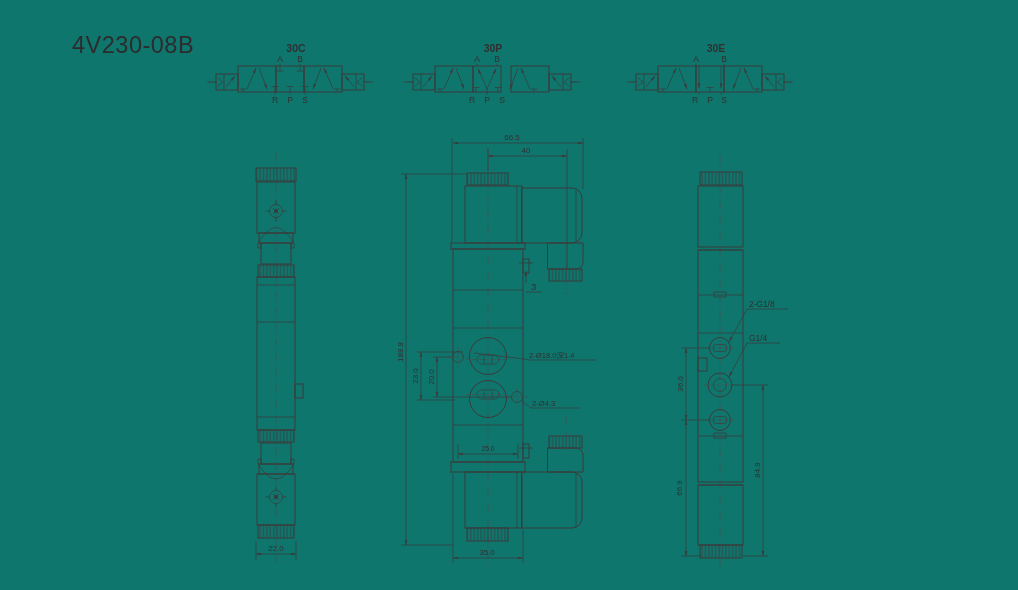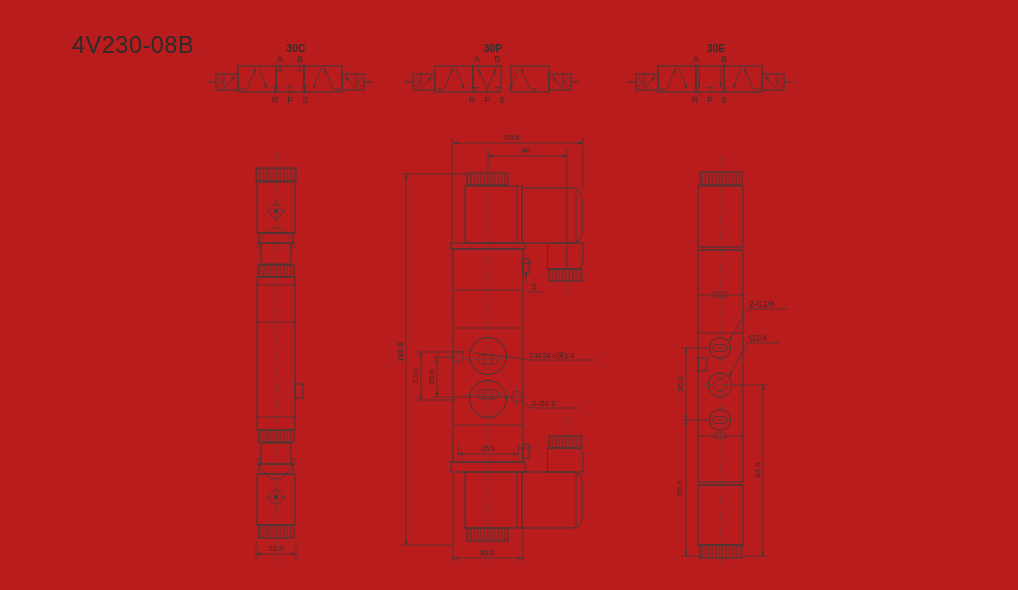--- a/index.html
+++ b/index.html
@@ -1,16 +1,16 @@
 <!DOCTYPE html>
 <html><head>
 <meta charset="utf-8">
 <style>
   html,body{margin:0;padding:0;background:#ffffff;}
-  .canvas{position:relative;width:1018px;height:590px;background:#b91c1c;overflow:hidden;
+  .canvas{position:relative;width:1018px;height:590px;background:#0f766e;overflow:hidden;
           font-family:"Liberation Sans","DejaVu Sans",sans-serif;}
   svg{display:block}
   .s  {stroke:#3a3a3a;stroke-width:1;fill:none;stroke-linecap:square}
   .s7 {stroke:#3a3a3a;stroke-width:0.7;fill:none}
   .cl {stroke:#4a4a4a;stroke-width:0.65;fill:none;stroke-dasharray:8 3 1.5 3}
   .hd {stroke:#4a4a4a;stroke-width:0.65;fill:none;stroke-dasharray:4 2.2}
   .knr{fill:url(#kn);stroke:#3a3a3a;stroke-width:1}
   .dl {marker-start:url(#ar);marker-end:url(#ar)}
   .le {marker-end:url(#ar)}
   text{fill:#303030;font-family:"Liberation Sans","DejaVu Sans",sans-serif}

